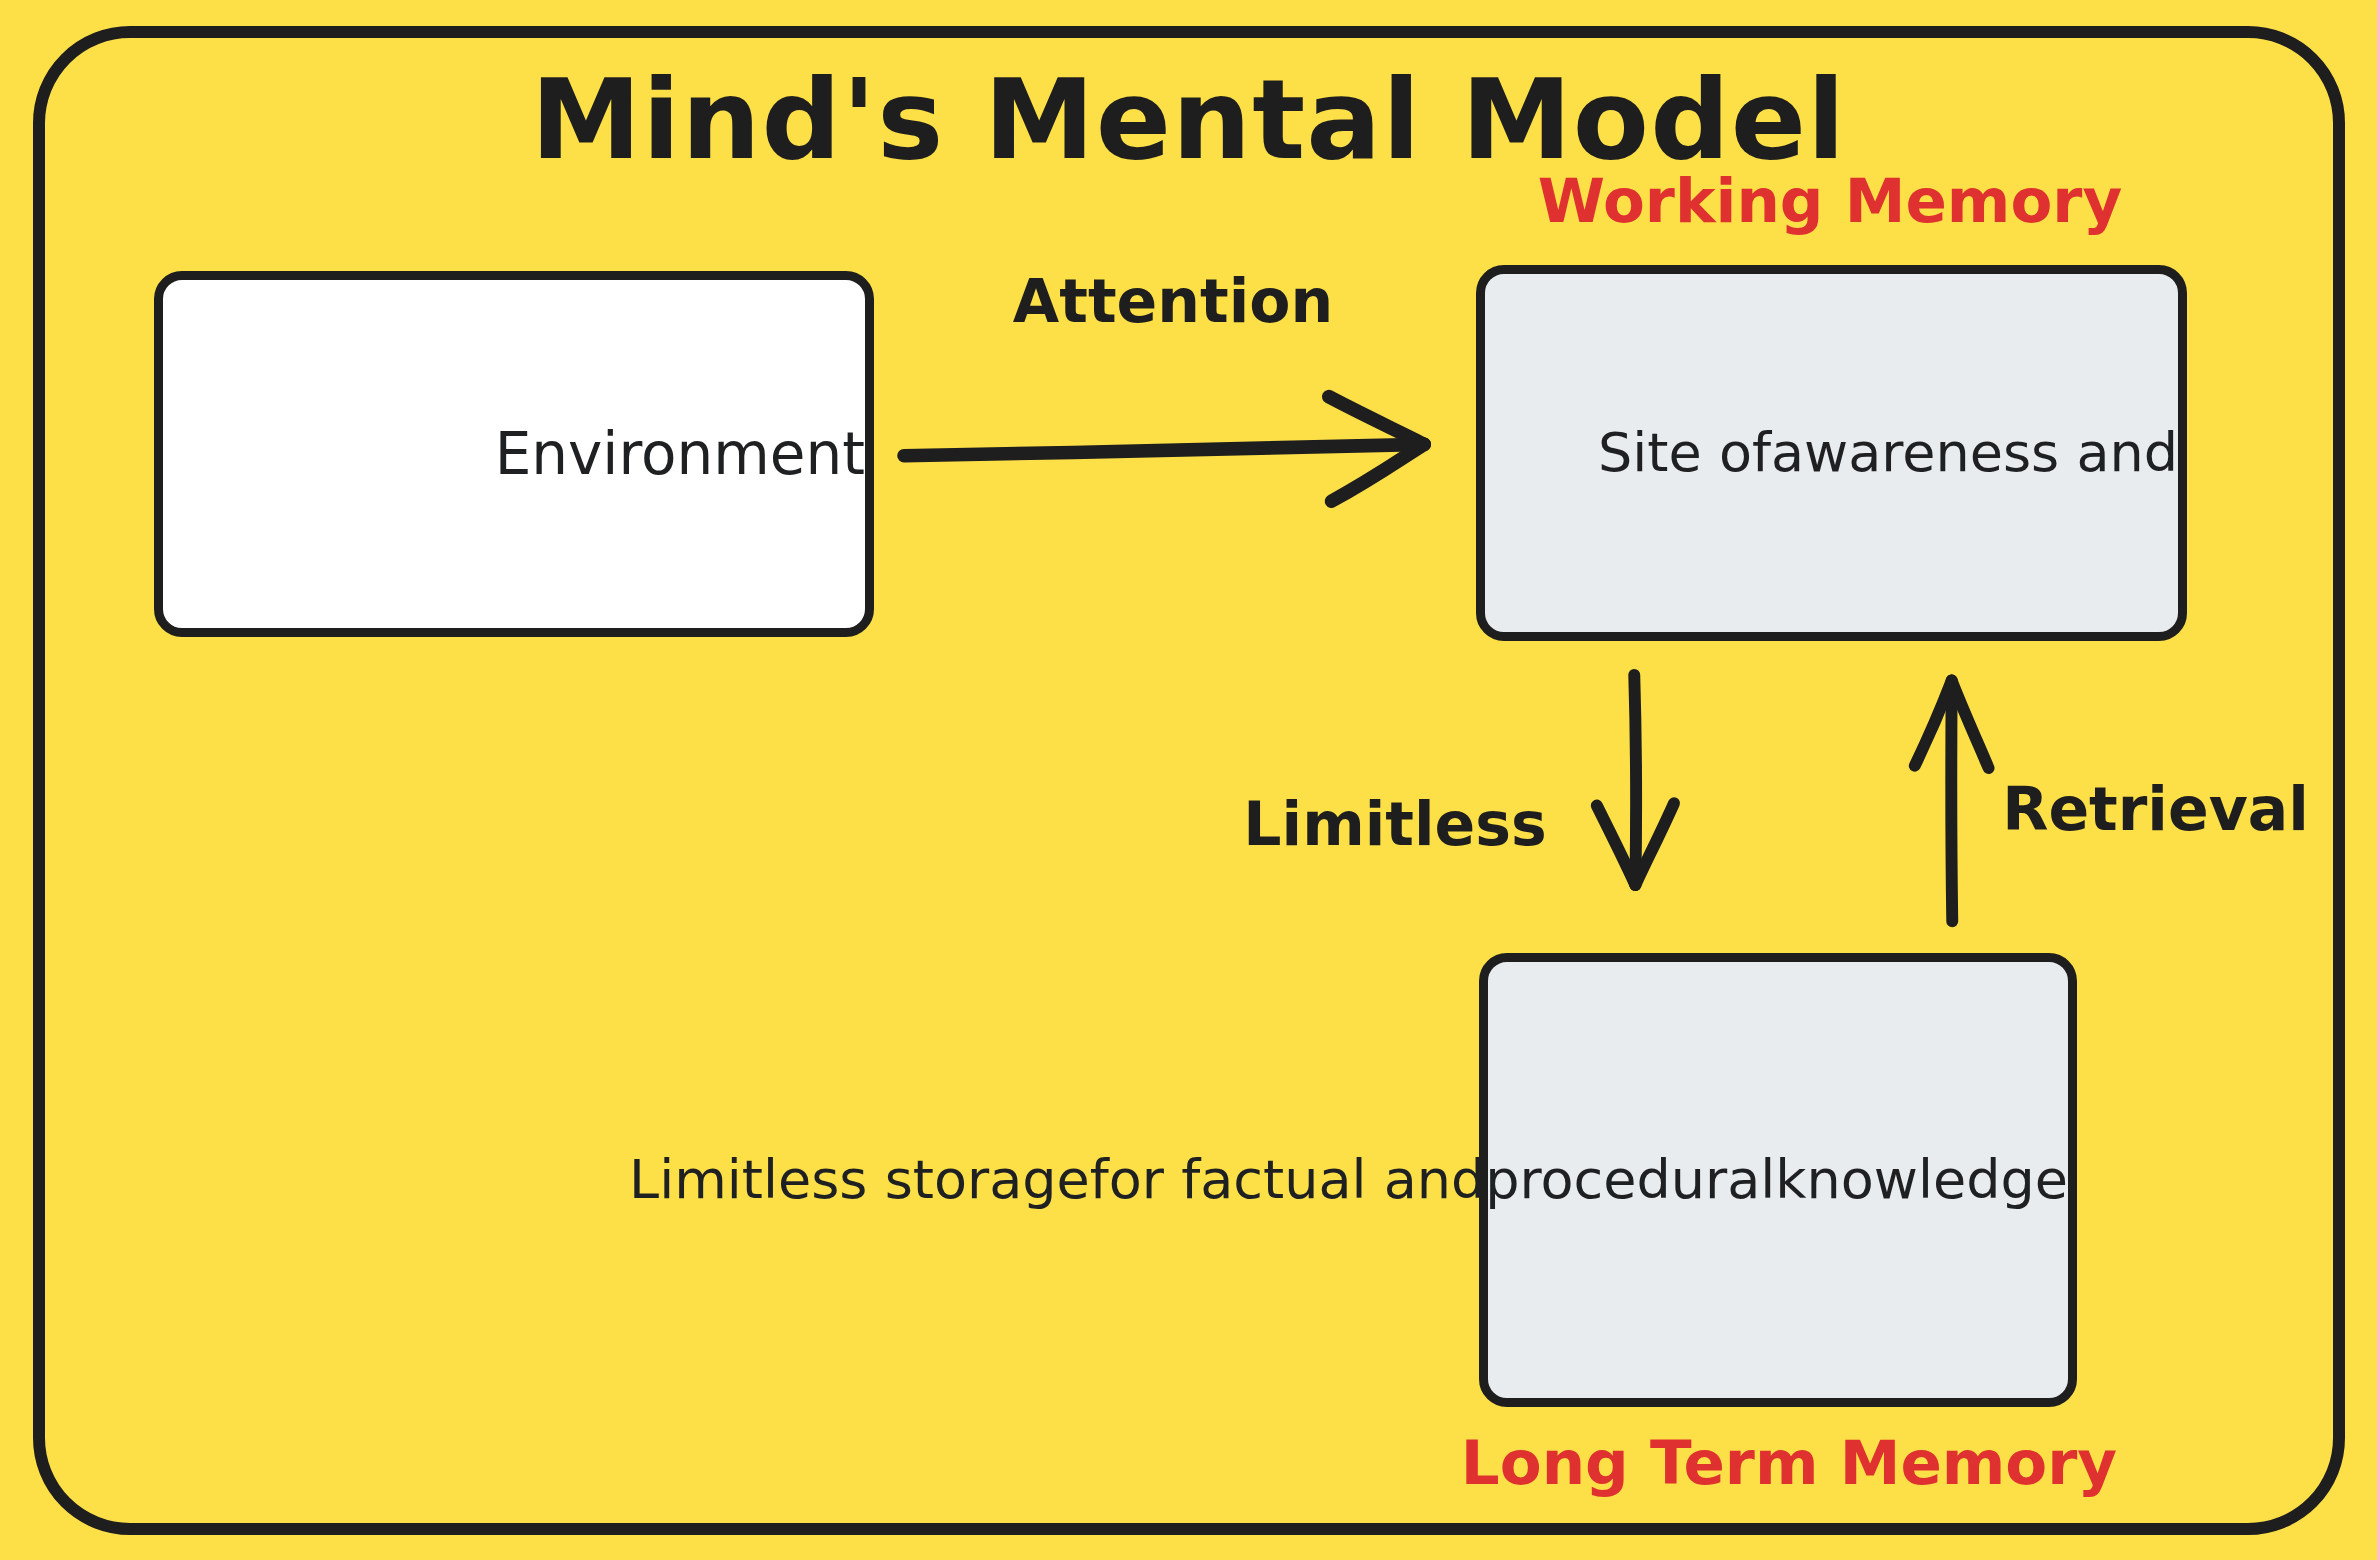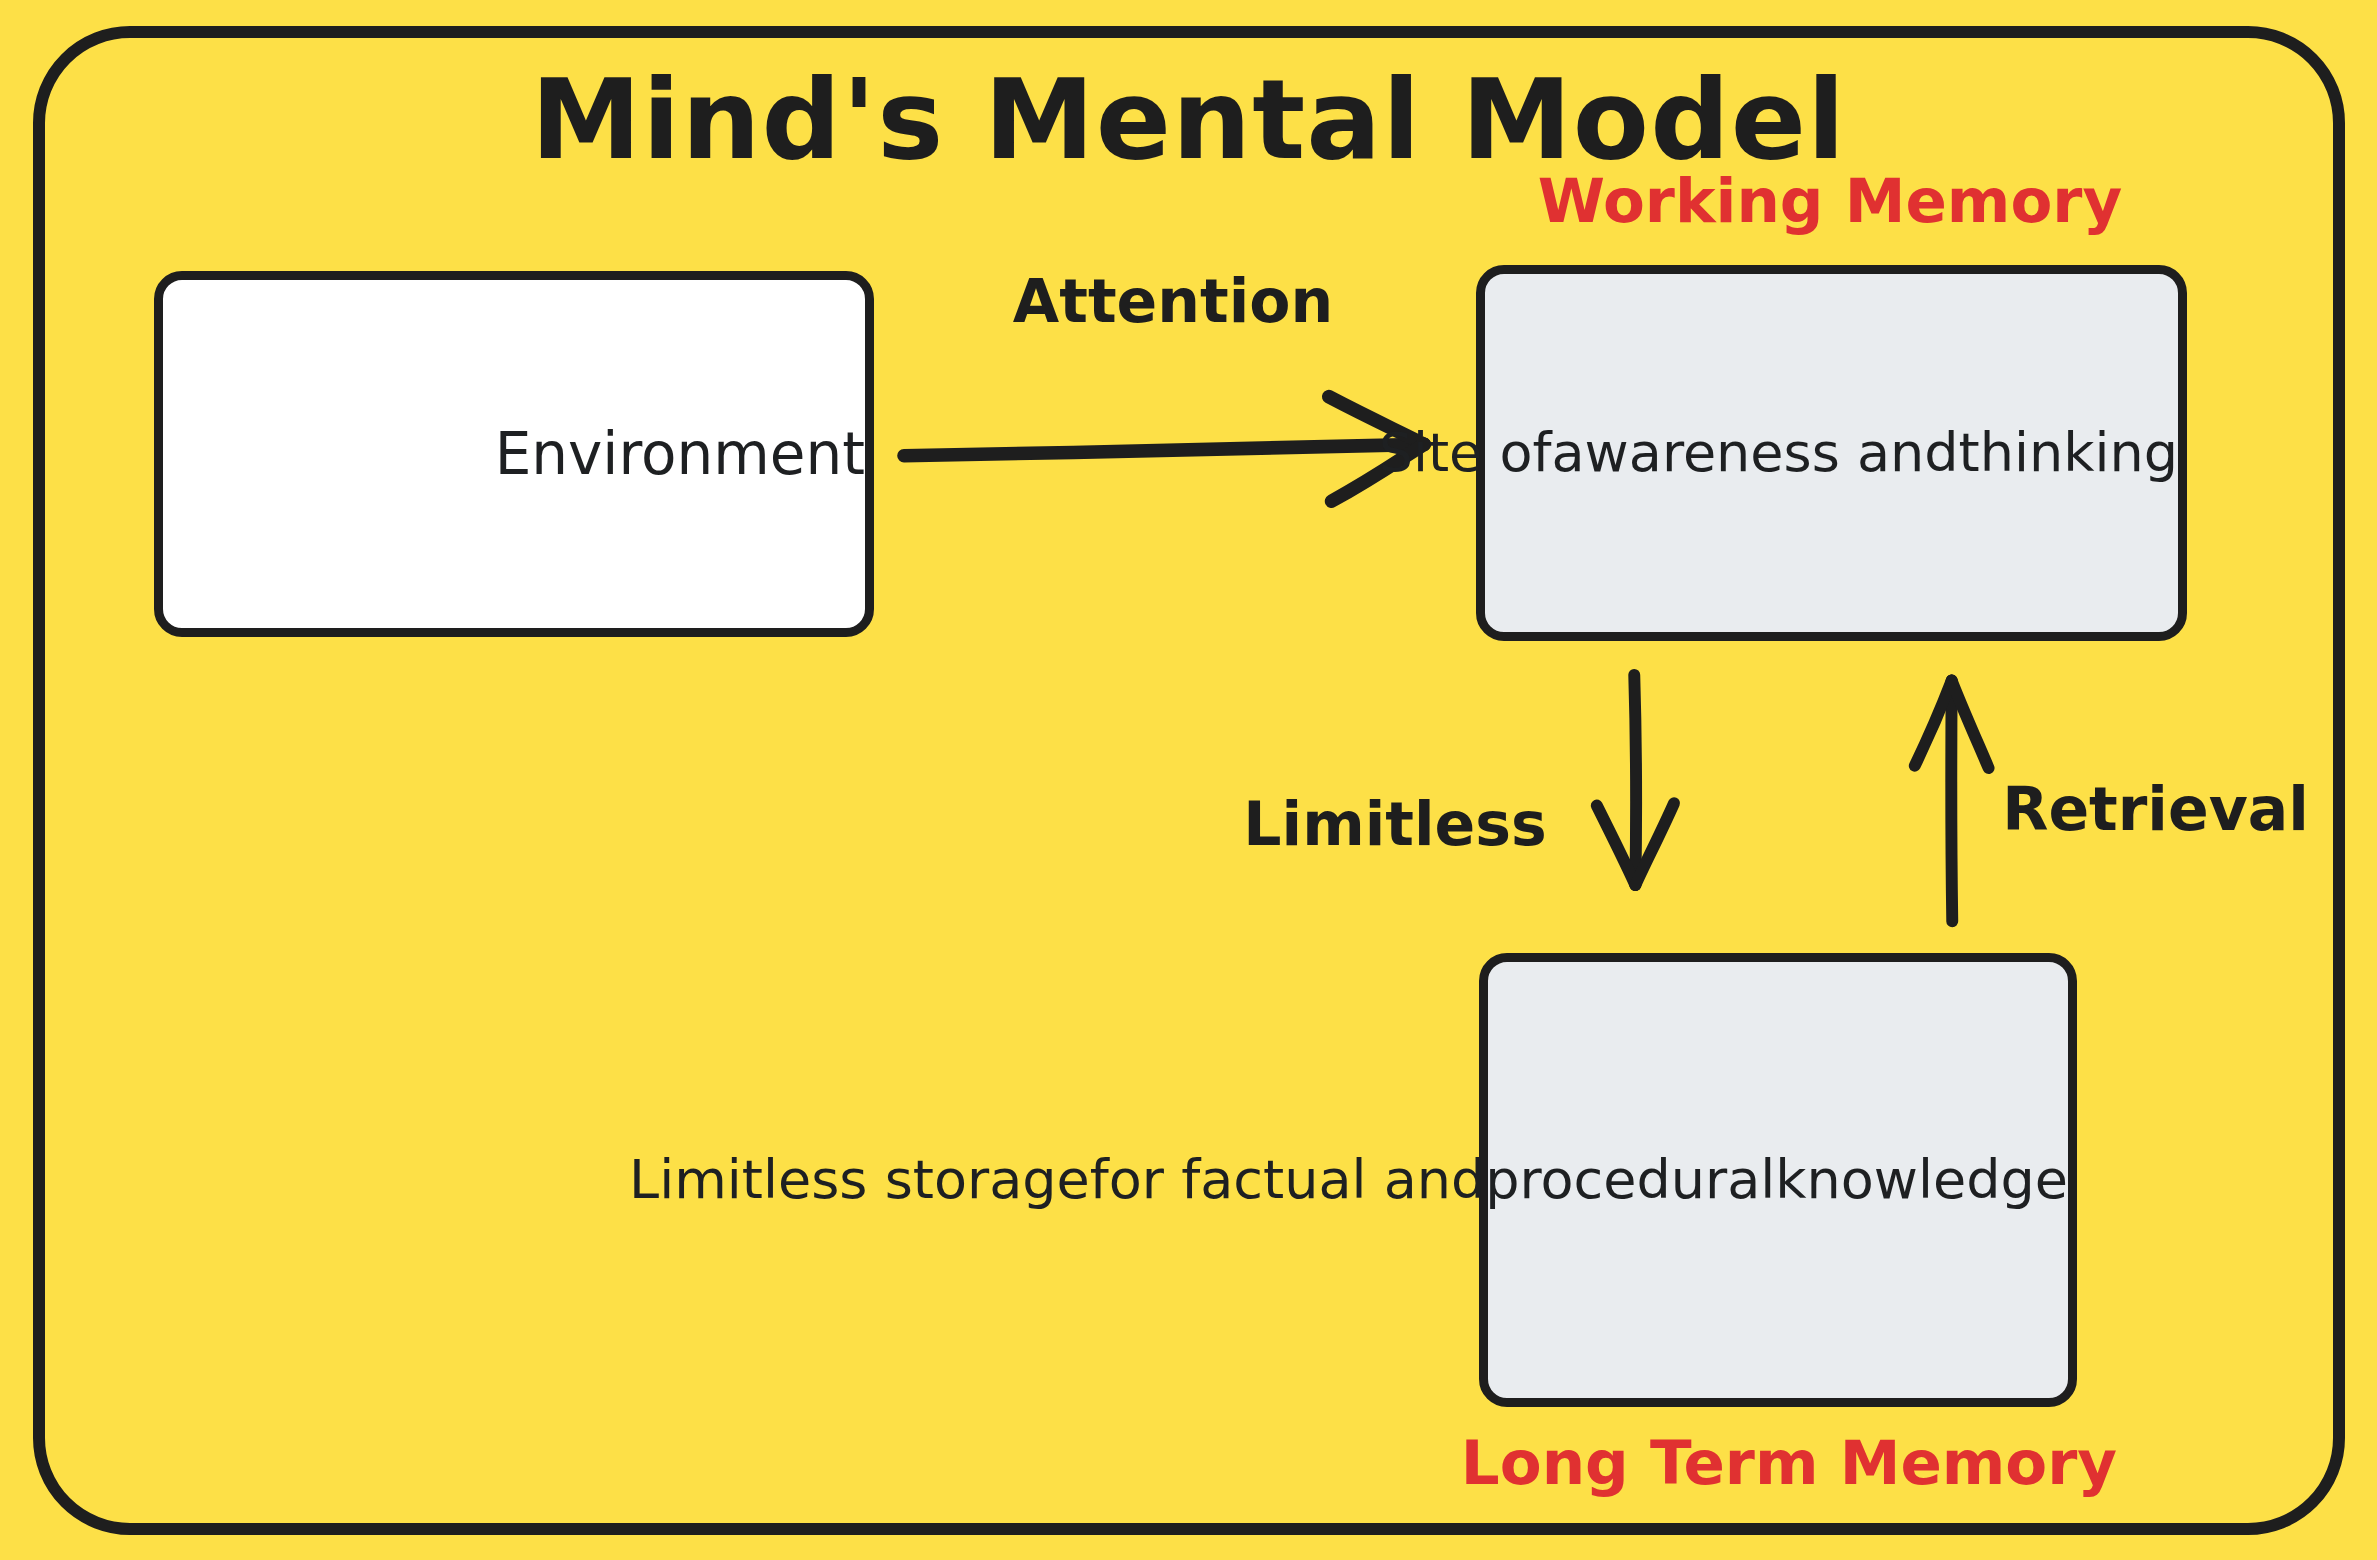--- a/index.html
+++ b/index.html
@@ -117,21 +117,20 @@
     <div class="node-label-lg">Environment</div>
   </div>
 
   <div class="abs edge-label attention-label">Attention</div>
 
   <div class="abs memory-label wm-label">Working Memory</div>
 
   <div class="abs node node-wm">
     <div class="node-line">Site of</div>
     <div class="node-line">awareness and</div>
-    <div class="node-line">thinking</div>
   </div>
 
   <div class="abs edge-label encoding-label">Limitless</div>
 
   <div class="abs edge-label retrieval-label">Retrieval</div>
 
   <div class="abs node node-ltm">
     <div class="node-line">Limitless storage</div>
     <div class="node-line">for factual and</div>
     <div class="node-line">procedural</div>

